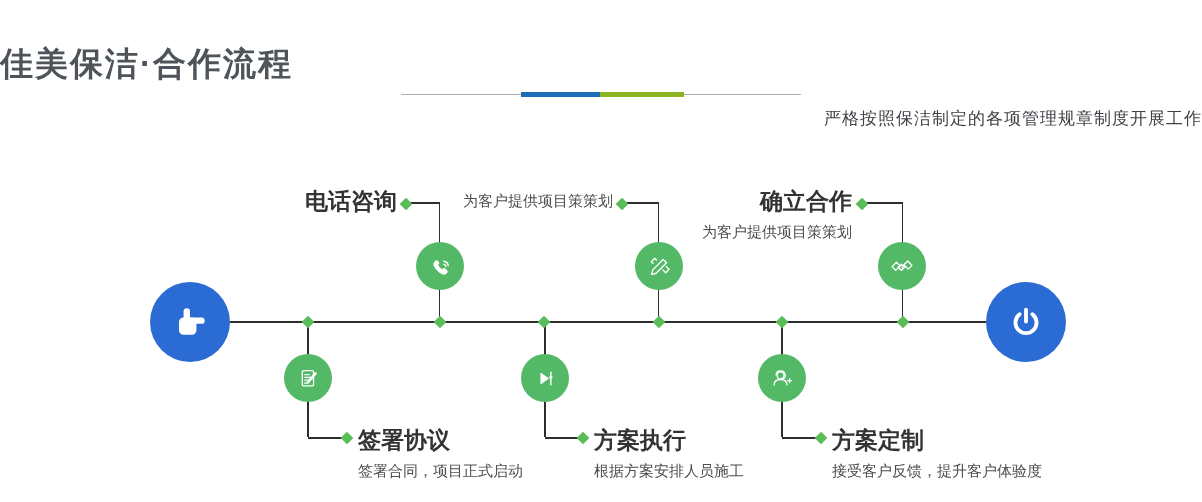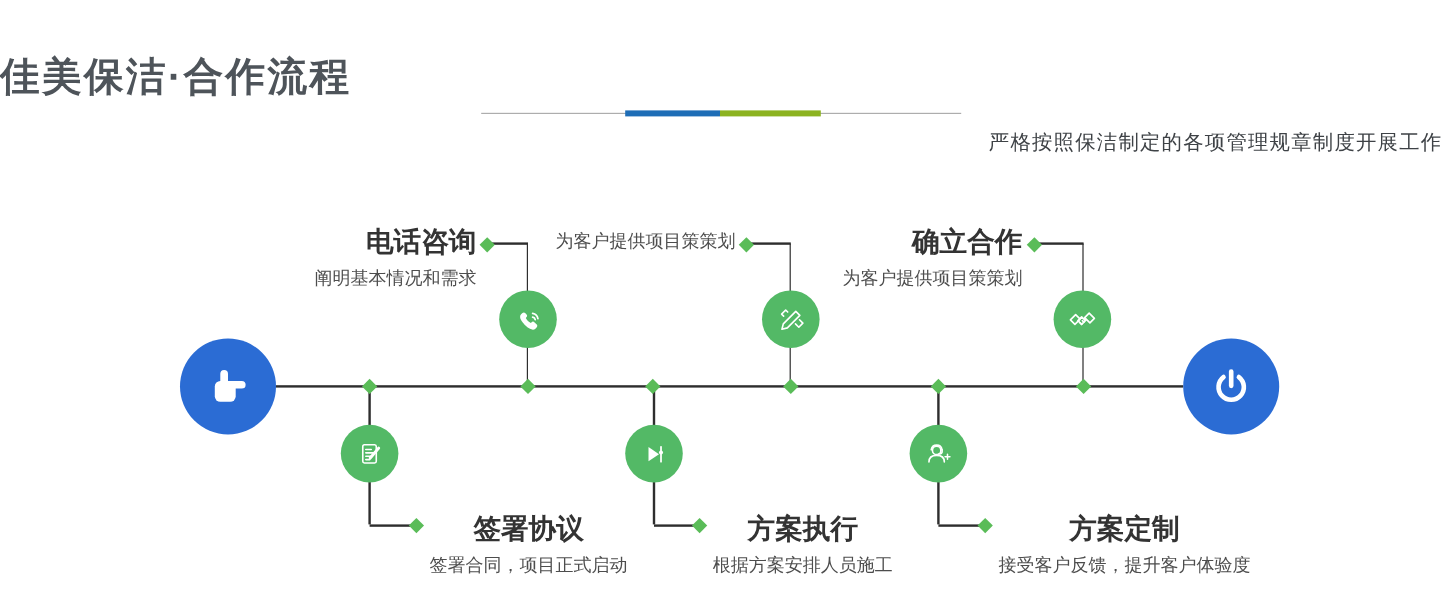--- a/index.html
+++ b/index.html
@@ -33,21 +33,21 @@
     transform:translate(-50%,-50%) rotate(45deg);z-index:2;
   }
   .circle{
     position:absolute;border-radius:50%;
     display:flex;align-items:center;justify-content:center;z-index:3;
   }
   .circle.green{width:48px;height:48px;background:#53b966;}
   .circle.blue{width:80px;height:80px;background:#2b6cd4;}
   .circle svg{display:block;}
   
-  .step-text{position:absolute;white-space:nowrap;text-align:center;}
+  .step-text{position:absolute;white-space:nowrap;}
   .step-text.align-right{text-align:right;}
   .step-title{font-size:23px;font-weight:bold;color:#333333;}
   .step-desc{font-size:15px;color:#4d4d4d;margin-top:6px;}
 </style>
 </head>
 <body>
 
 <div class="page-title">佳美保洁·合作流程</div>
 <div class="divider">
   <div class="d-gray"></div>
@@ -86,21 +86,20 @@
   <div class="diamond" style="left:406px;top:203.5px"></div>
   <div class="circle green" style="left:416px;top:242px">
     <svg width="27" height="27" viewBox="0 0 48 48">
       <path d="M18.9 13.9c-1.1-1.1-2.9-1.1-4 0l-2 2c-1.9 1.9-2 4.9-.3 8.1 2.5 4.9 8.5 10.9 13.4 13.4 3.2 1.7 6.2 1.6 8.1-.3l2-2c1.1-1.1 1.1-2.9 0-4l-3.6-3.6c-1.1-1.1-2.9-1.1-4 0l-1.2 1.2c-3-1.6-5.9-4.5-7.5-7.5l1.2-1.2c1.1-1.1 1.1-2.9 0-4l-2.1-2.1z" fill="#ffffff"></path>
       <path d="M30 14.5a9.5 9.5 0 0 1 7.8 7.8" fill="none" stroke="#ffffff" stroke-width="2.6" stroke-linecap="round"></path>
       <path d="M30 20a4.8 4.8 0 0 1 3.8 3.8" fill="none" stroke="#ffffff" stroke-width="2.6" stroke-linecap="round"></path>
     </svg>
   </div>
   <div class="step-text align-right" style="left:147px;top:186px;width:250px">
     <div class="step-title">电话咨询</div>
-    <div class="step-desc">阐明基本情况和需求</div>
   </div>
 </div>
 
 <div>
   <div class="vline" style="left:657.5px;top:203px;height:119px"></div>
   <div class="hline" style="left:622px;top:202.4px;width:37px"></div>
   <div class="diamond" style="left:622px;top:203.5px"></div>
   <div class="circle green" style="left:635px;top:242px">
     <svg width="27" height="27" viewBox="0 0 48 48" fill="none" stroke="#ffffff" stroke-width="2.4" stroke-linejoin="round" stroke-linecap="round">
       <path d="M30.5 11.5l6 6L18 36l-8 2 2-8z"></path>

